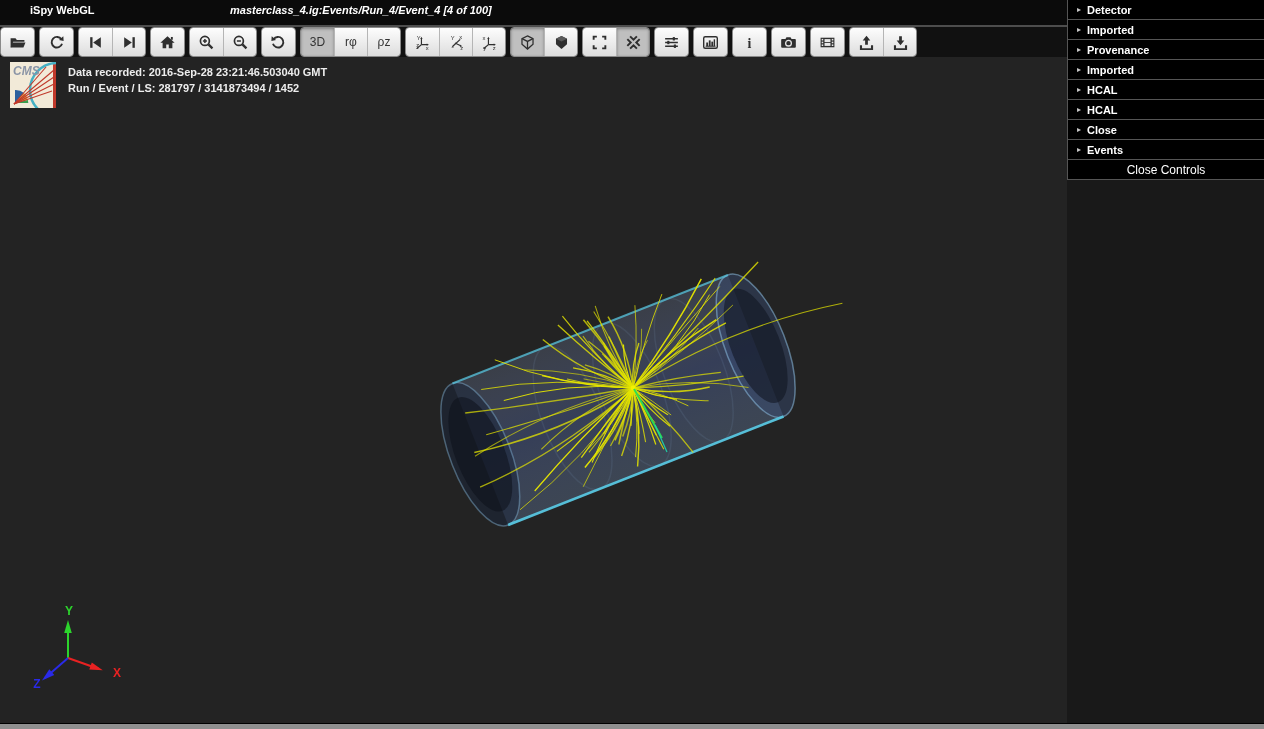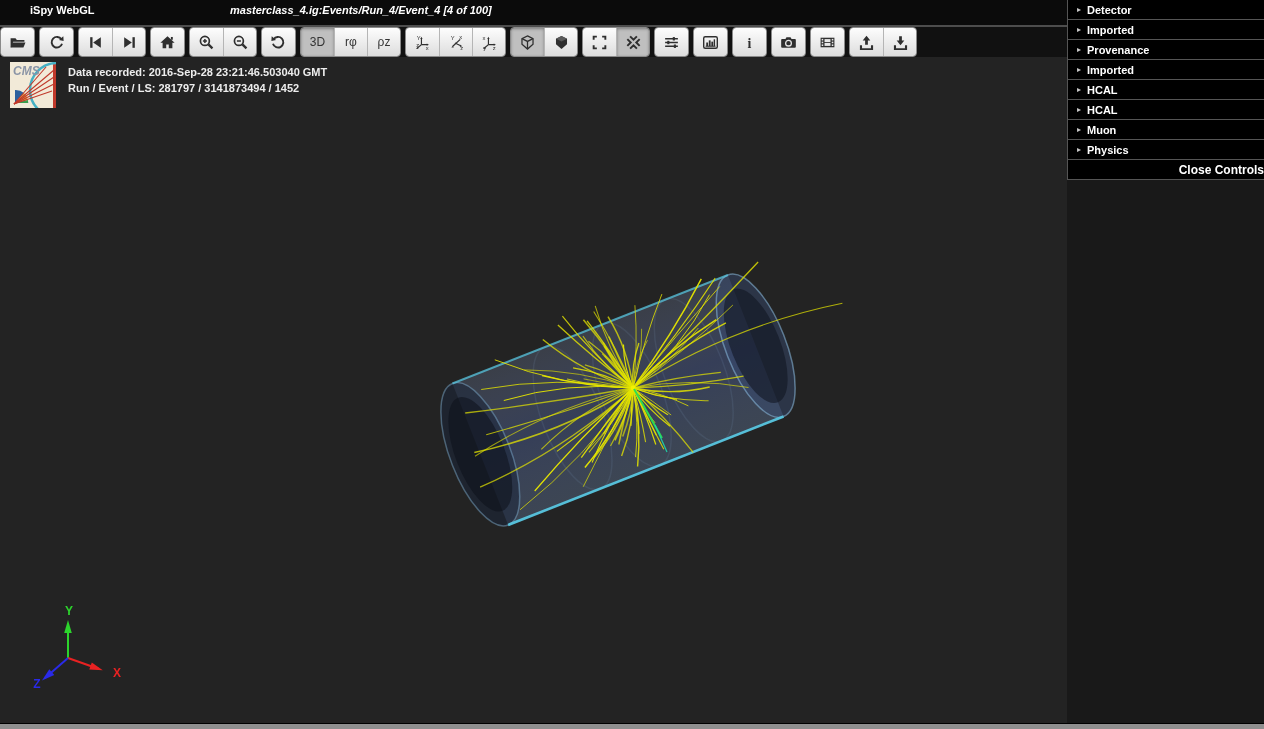--- a/index.html
+++ b/index.html
@@ -40,22 +40,22 @@
 
   
   .sidebar { position:absolute; right:0; top:0; width:197px; height:723px;
              background:#191919; }
   .menu { border-left:1px solid #555; }
   .mitem { height:20px; background:#000; border-bottom:1px solid #555;
            display:flex; align-items:center; padding-left:9px; cursor:pointer; }
   .mitem .tri { color:#c8c8c8; font-size:8px; margin-right:6px; line-height:1; }
   .mitem .mlabel { color:#fff; font-size:11px; font-weight:bold; }
   .close-controls { height:20px; background:#000; border-bottom:1px solid #555;
-           border-left:1px solid #555; color:#fff; font-size:12px; font-weight:bold;
-           text-align:right; line-height:20px; cursor:pointer; }
+           border-left:1px solid #555; color:#fff; font-size:12px; font-weight:normal;
+           text-align:center; line-height:20px; cursor:pointer; }
 
   .bottom-strip { position:absolute; left:0; bottom:0; width:1264px; height:6px;
            background:#8f8f8f; border-top:1px solid #000; }
 </style>
 </head>
 <body>
 
 <div class="page">
 
   <div class="main">
@@ -514,24 +514,24 @@
         <div class="mitem">
           <span class="tri">▸</span>
           <span class="mlabel">HCAL</span>
         </div>
         <div class="mitem">
           <span class="tri">▸</span>
           <span class="mlabel">HCAL</span>
         </div>
         <div class="mitem">
           <span class="tri">▸</span>
-          <span class="mlabel">Muon</span>
-        </div>
-        <div class="mitem">
-          <span class="tri">▸</span>
-          <span class="mlabel">Physics</span>
+          <span class="mlabel">Close</span>
+        </div>
+        <div class="mitem">
+          <span class="tri">▸</span>
+          <span class="mlabel">Events</span>
         </div>
       </div>
     <div class="close-controls">Close Controls</div>
   </div>
 
   <div class="bottom-strip"></div>
 </div>
 
 </body></html>

